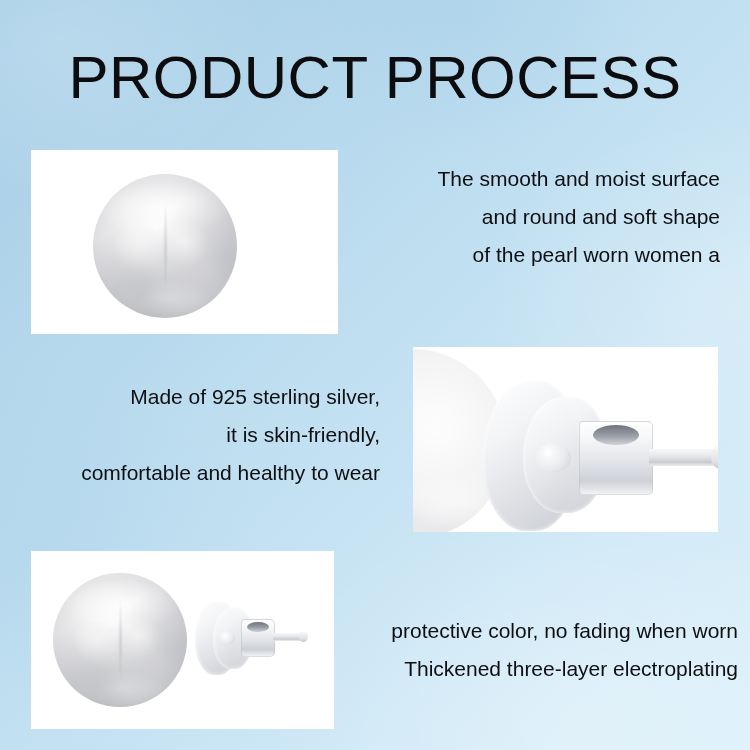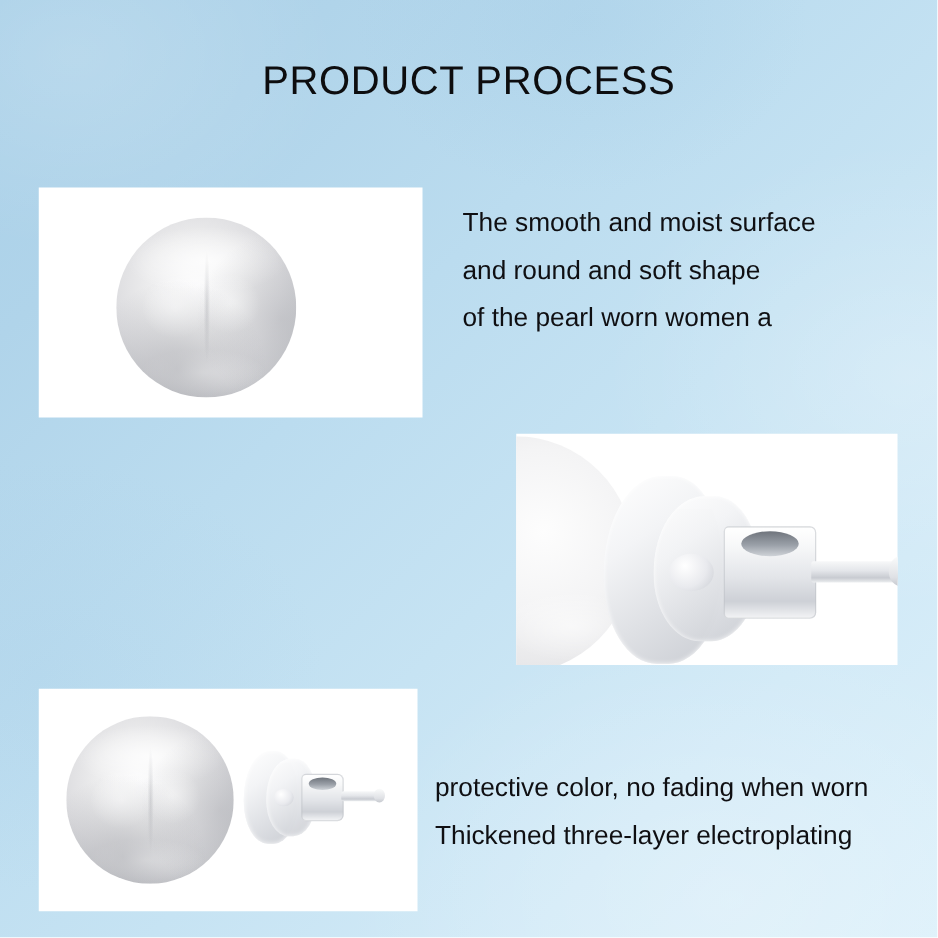--- a/index.html
+++ b/index.html
@@ -38,21 +38,21 @@
       radial-gradient(ellipse 420px 300px at 78% 96%, rgba(255,255,255,0.26), rgba(255,255,255,0) 74%);
     pointer-events: none;
   }
 
   .title {
     position: absolute;
     left: 0;
     top: 48px;
     width: 750px;
     text-align: center;
-    font-size: 32px;
+    font-size: 60px;
     line-height: 1;
     letter-spacing: 0.5px;
     font-weight: 400;
     color: #0d0d0f;
     white-space: nowrap;
   }
 
   
   .photo-card {
     position: absolute;
@@ -170,21 +170,21 @@
   #clutch-2 .post { left: 166px; top: 68px; width: 72px; height: 17px; }
   #clutch-2 .post-tip { left: 228px; top: 64px; width: 19px; height: 24px; }
   #clutch-2 .nub { left: 52px;  top: 62px; width: 36px; height: 30px; }
 
   
   .copy {
     position: absolute;
     color: #0f0f12;
     font-size: 21px;
     line-height: 38px;
-    text-align: left;
+    text-align: right;
     white-space: nowrap;
   }
   #copy-1 { left: 370px; top: 160px; width: 350px; }
   #copy-2 { left: 20px;  top: 378px; width: 360px; }
   #copy-3 { left: 348px; top: 612px; width: 390px; }
 </style>
 </head>
 <body>
 
 <div id="poster">
@@ -195,20 +195,25 @@
   <div class="photo-card" id="card-pearl">
     <div class="pearl" id="pearl-1"></div>
   </div>
 
   <div class="copy" id="copy-1">
     <div>The smooth and moist surface</div>
     <div>and round and soft shape</div>
     <div>of the pearl worn women a</div>
   </div>
 
+  <div class="copy" id="copy-2">
+    <div>Made of 925 sterling silver,</div>
+    <div>it is skin-friendly,</div>
+    <div>comfortable and healthy to wear</div>
+  </div>
 
   <div class="photo-card" id="card-clasp">
     <div id="pearl-2-crop"></div>
     <div class="clutch" id="clutch-2">
       <div class="wing wing-a"></div>
       <div class="wing wing-b"></div>
       <div class="nub"></div>
       <div class="barrel">
       </div>
       <div class="barrel-hole"></div>

